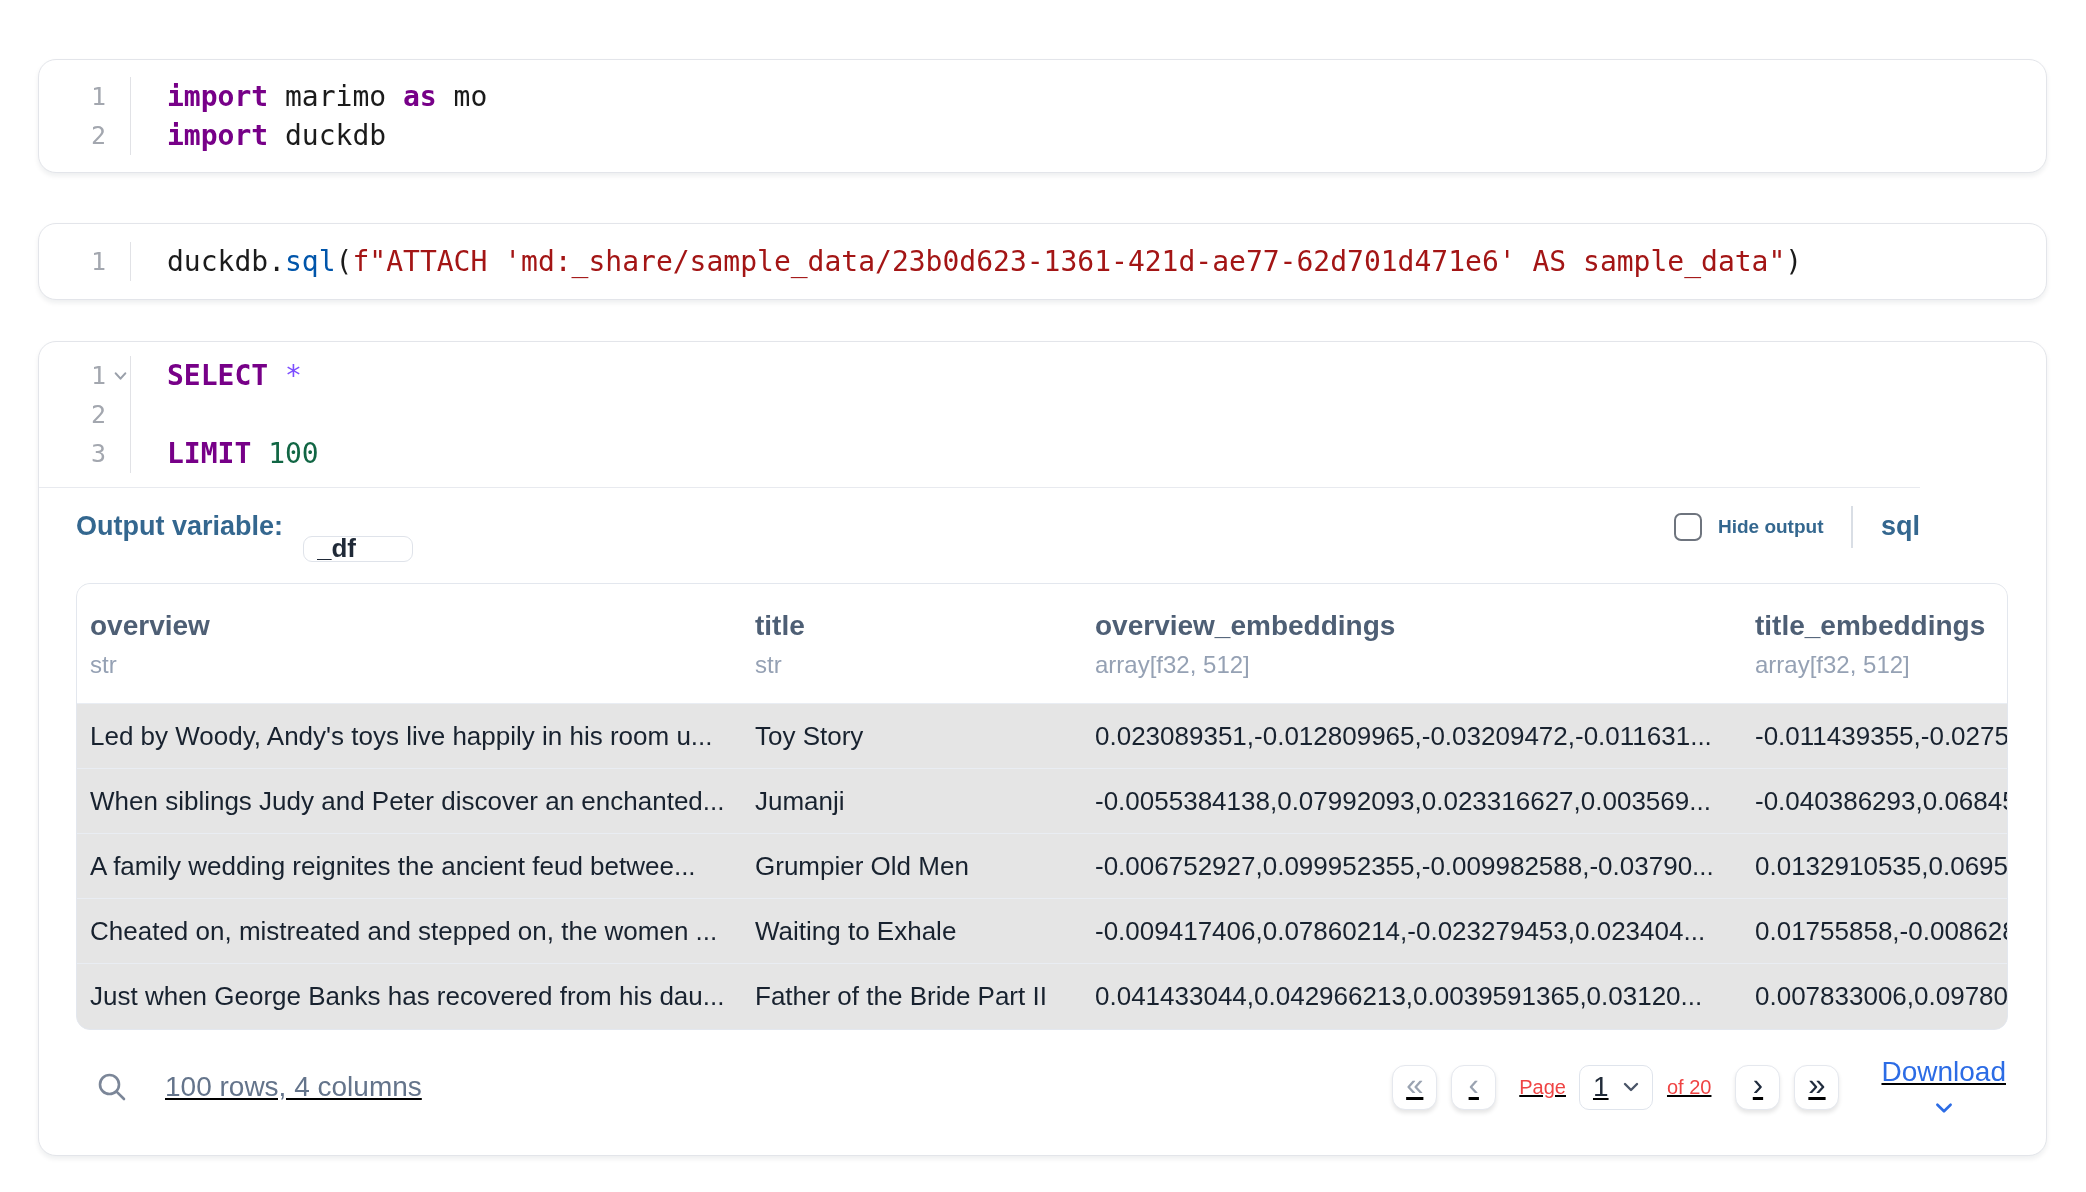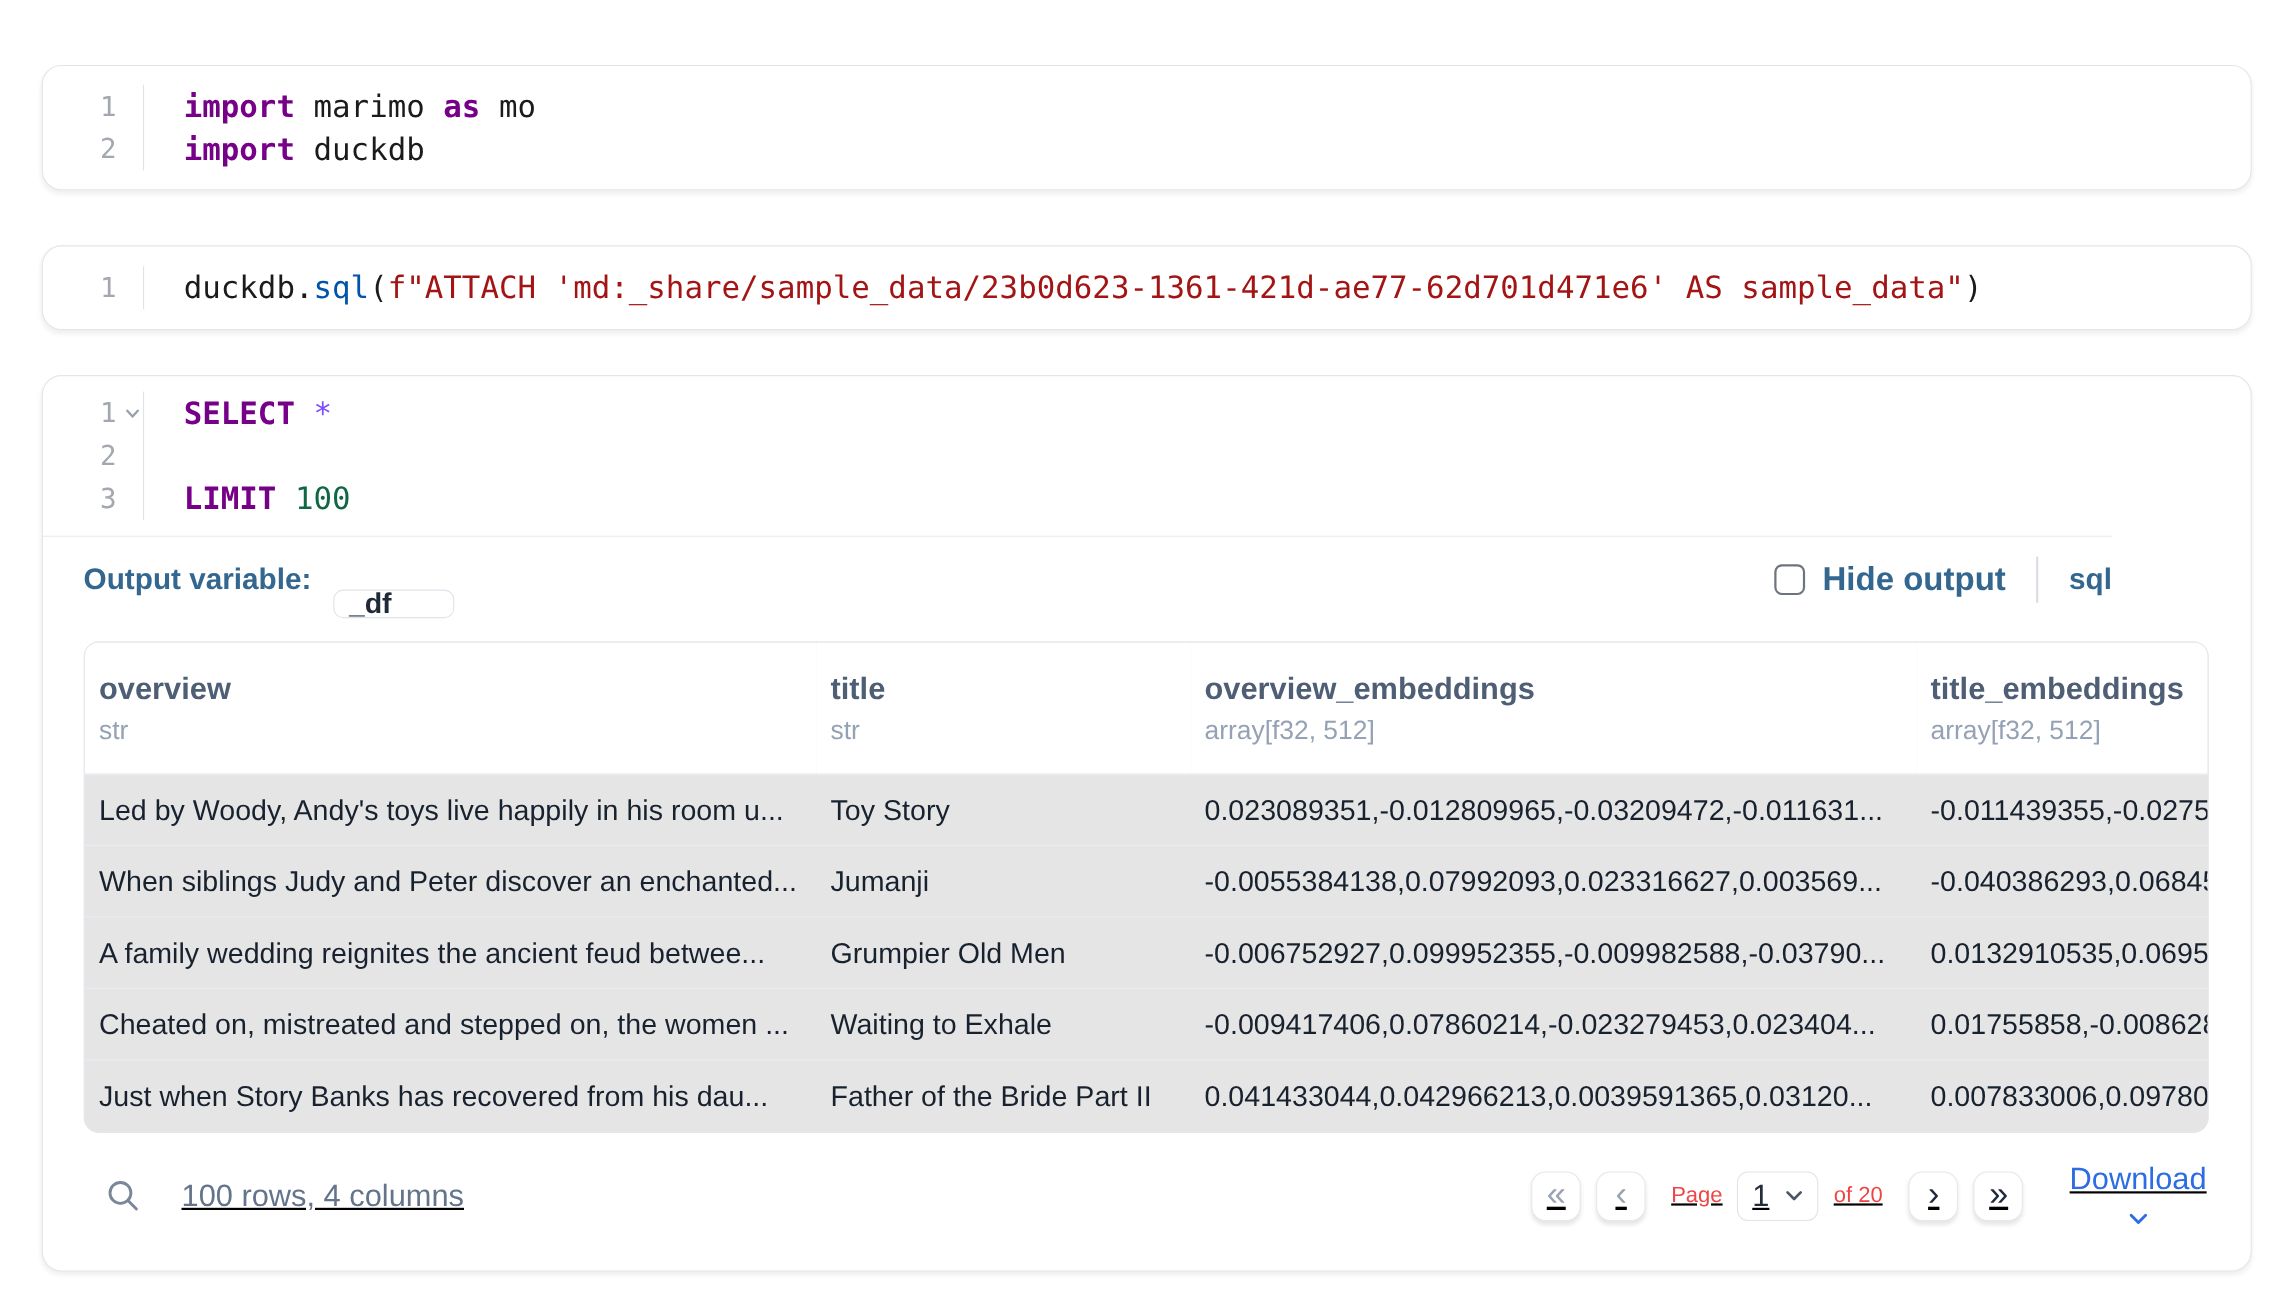--- a/index.html
+++ b/index.html
@@ -43,21 +43,21 @@
   .out-input {
     width:110px; height:26px; margin-left:20px; padding:0 13px;
     border:1.5px solid #dfe3ea; border-radius:9px; outline:none;
     font-family:"Liberation Sans", sans-serif; font-size:26px; font-weight:bold; color:#1f2937;margin-top:44px;
   }
   .spacer { flex:1 1 auto; }
   .checkbox {
     width:28px; height:28px; border:2.5px solid #6e747e; border-radius:7px;
     background:#fff; margin-right:16px; flex:none;
   }
-  .hide-label { color:#34678f; font-weight:bold; font-size:30px; }
+  .hide-label { color:#34678f; font-weight:bold; font-size:19px; }
   .vsep { width:1.5px; height:42px; background:#d9dee5; margin:0 28px; }
   .lang-label { color:#34678f; font-weight:bold; font-size:27px; }
 
   
   .table-card {
     margin:18px 40px 0 37px; width:1932px;
     border:1.5px solid #e3e7ee; border-radius:14px; overflow:hidden; background:#e5e5e5;
   }
   .table-card table { width:100%; border-collapse:collapse; table-layout:fixed; }
   .table-card th {
@@ -213,21 +213,21 @@
               <td>-0.006752927,0.099952355,-0.009982588,-0.03790...</td>
               <td>0.0132910535,0.069581...</td>
             </tr>
             <tr>
               <td>Cheated on, mistreated and stepped on, the women ...</td>
               <td>Waiting to Exhale</td>
               <td>-0.009417406,0.07860214,-0.023279453,0.023404...</td>
               <td>0.01755858,-0.00862866...</td>
             </tr>
             <tr>
-              <td>Just when Story Banks has recovered from his dau...</td>
+              <td>Just when George Banks has recovered from his dau...</td>
               <td>Father of the Bride Part II</td>
               <td>0.041433044,0.042966213,0.0039591365,0.03120...</td>
               <td>0.007833006,0.0978013...</td>
             </tr>
           </tbody>
       </table>
     </div>
 
     <div class="table-footer">
       <span class="search-btn">

